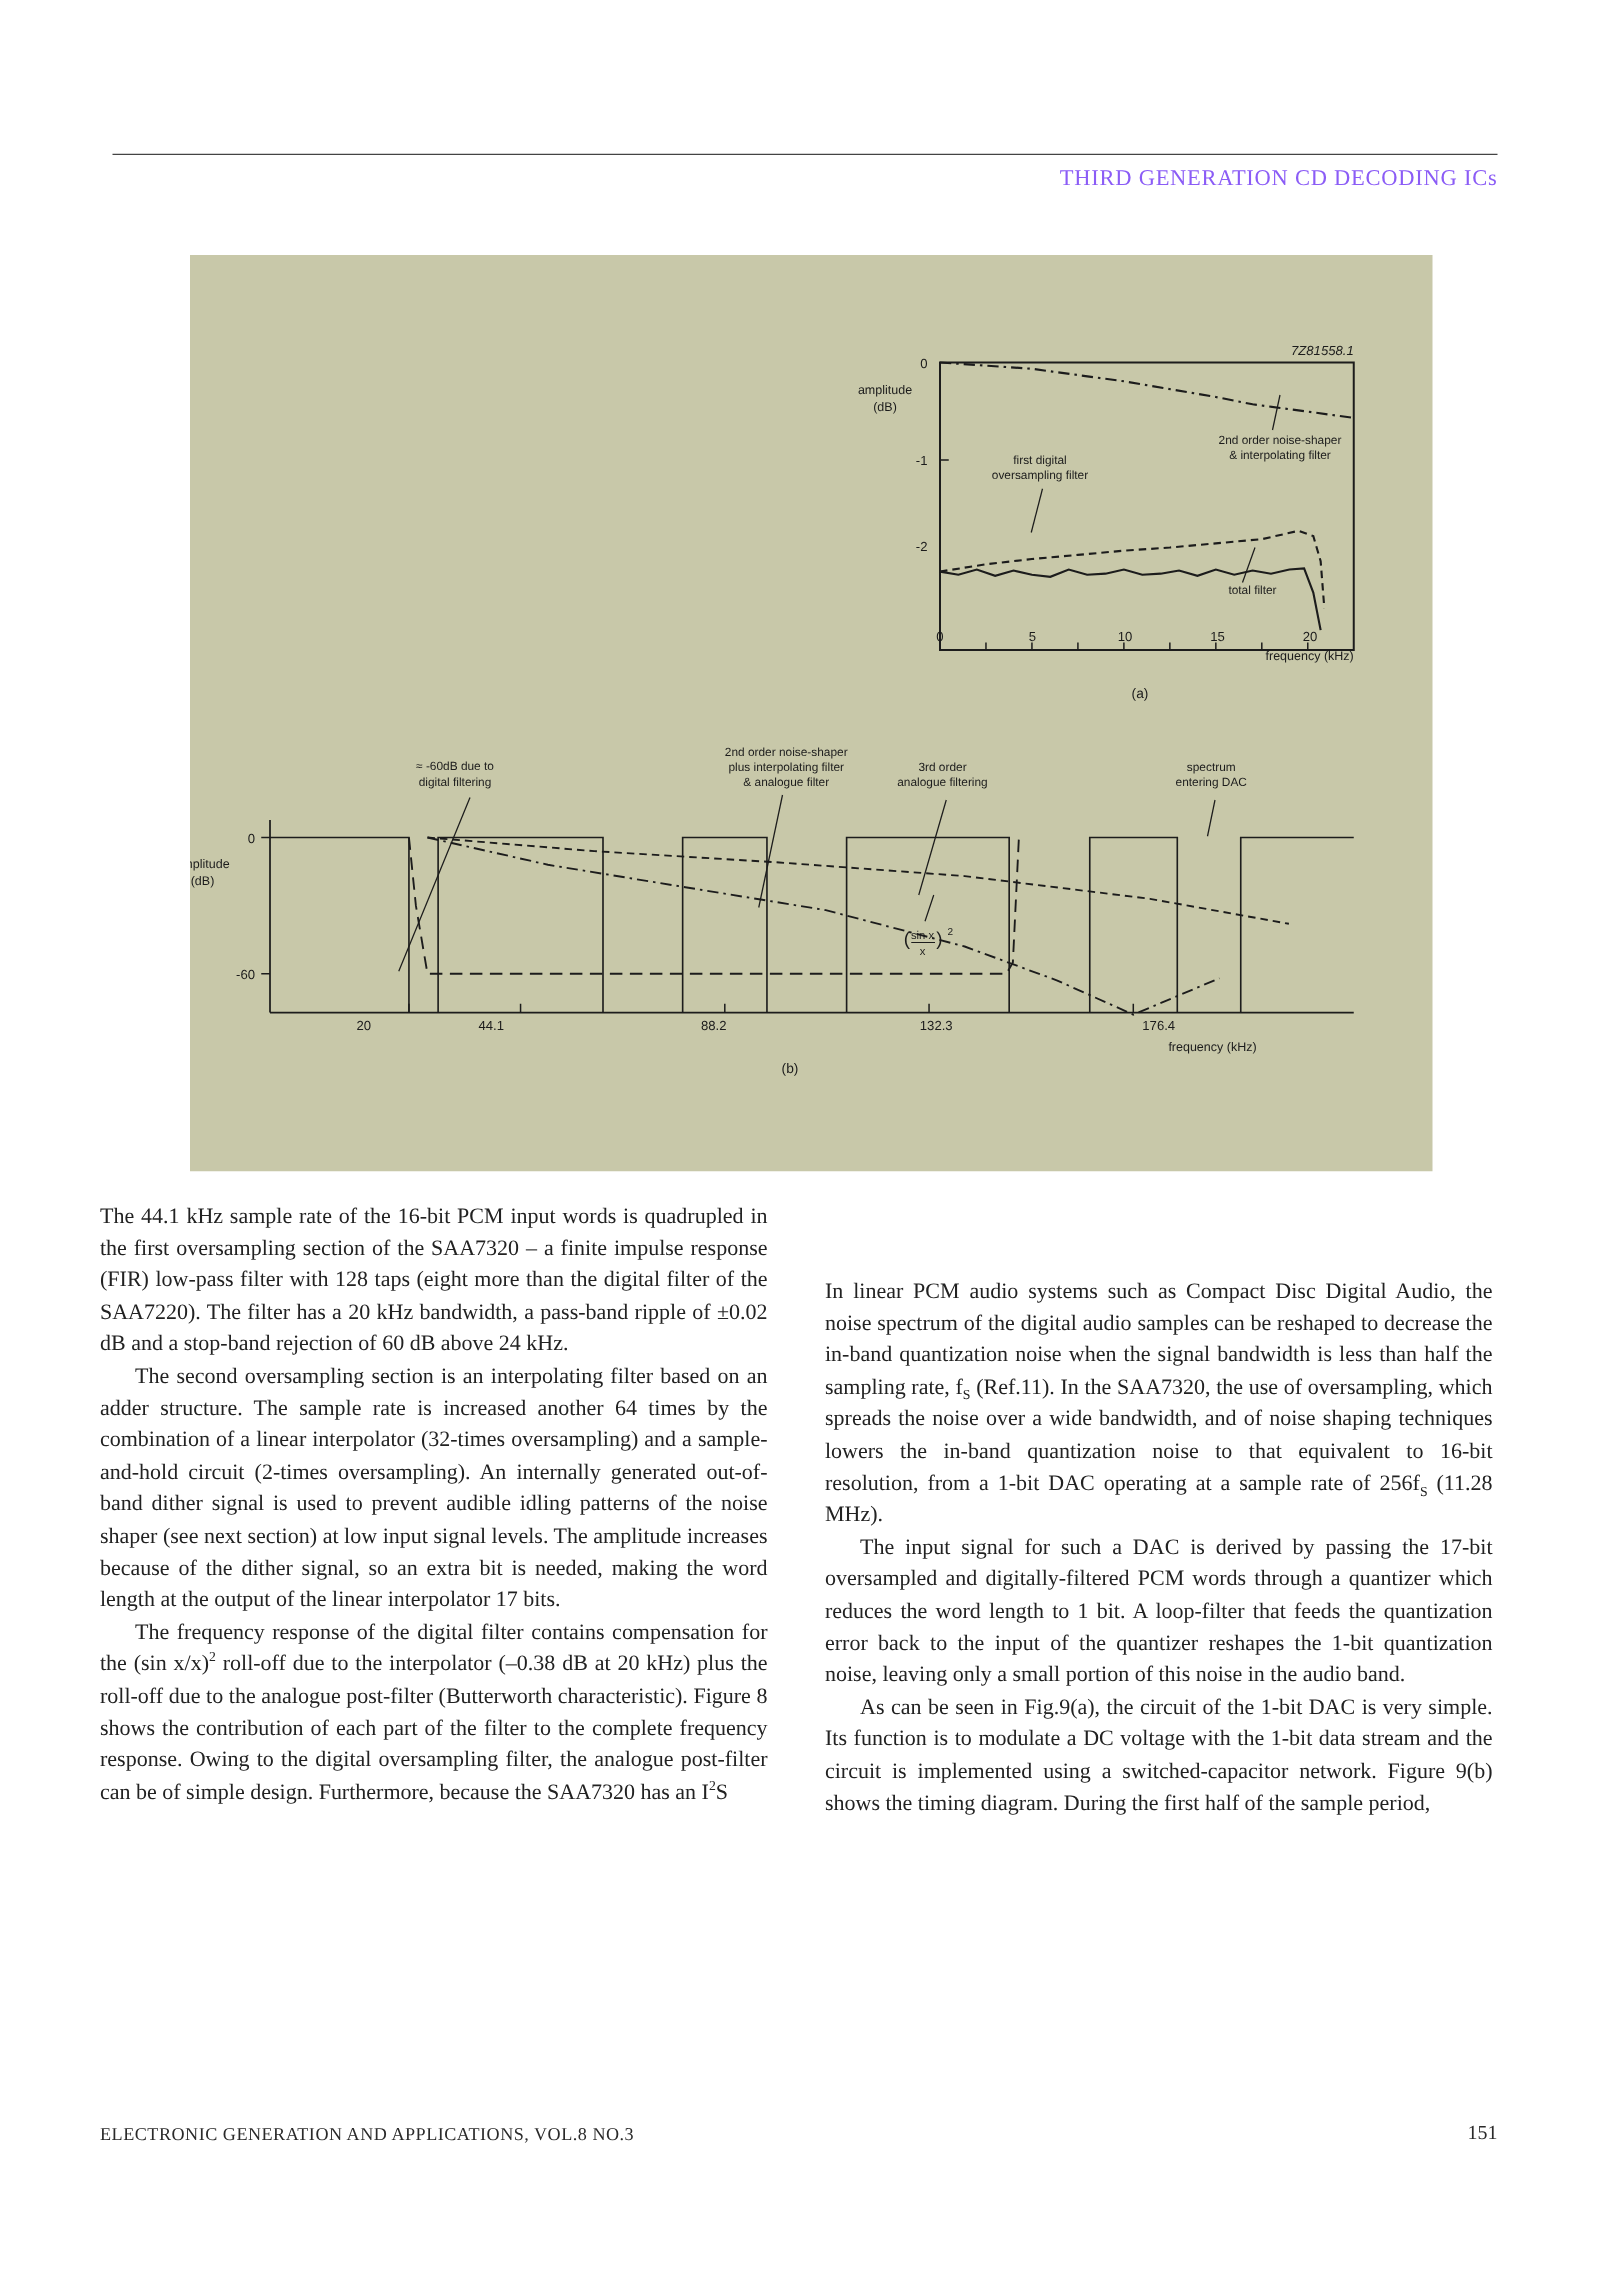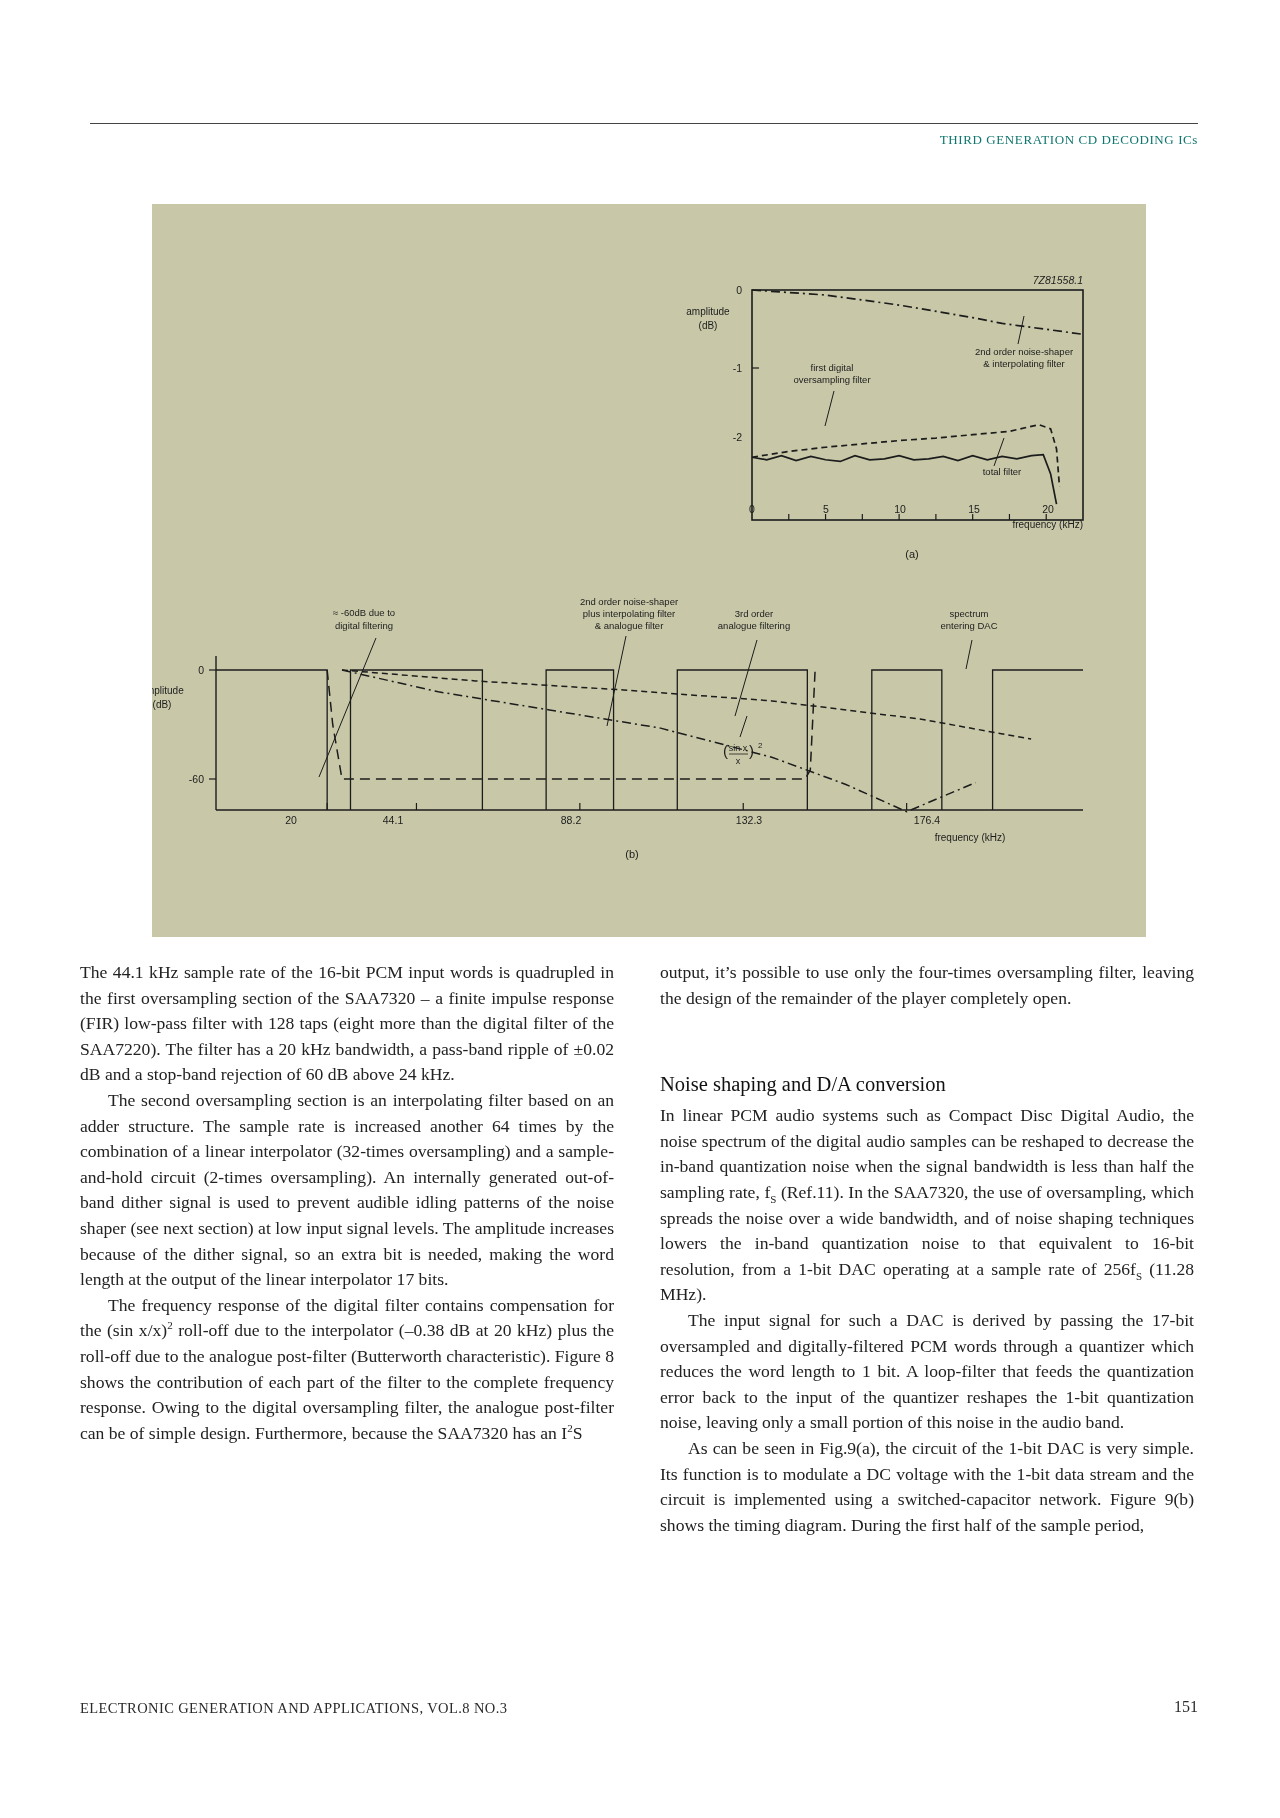--- a/index.html
+++ b/index.html
@@ -1,19 +1,19 @@
 <!DOCTYPE html>
 <html><head>
 <meta charset="utf-8">
 <style>
   html, body { margin: 0; padding: 0; background: #ffffff; }
   body { width: 1280px; height: 1818px; position: relative; overflow: hidden;
          font-family: "Liberation Serif", "DejaVu Serif", serif; color: #1e1e1e; }
   .header-rule { position: absolute; left: 90px; top: 123px; width: 1108px; height: 1px; background: #444; }
-  .running-head { position: absolute; right: 82px; top: 132px; font-size: 13px; letter-spacing: 0.6px; color: #0f766e; }
+  .running-head { position: absolute; right: 82px; top: 132px; font-size: 18px; letter-spacing: 0.6px; color: #8b5cf6; }
   .figure { position: absolute; left: 152px; top: 204px; width: 994px; height: 733px; background: #c8c8a9; }
   .figure svg { position: absolute; left: 0; top: 0; }
   .fig-caption { position: absolute; left: 50px; top: 196px; width: 320px; font-family: "Liberation Sans", "DejaVu Sans", sans-serif;
                  font-size: 13.6px; line-height: 21.5px; color: #1a1a1a; text-align: justify; }
   .svgtxt { font-family: "Liberation Sans", "DejaVu Sans", sans-serif; fill: #1c1c1c; }
   .col { position: absolute; width: 534px; font-size: 17.6px; line-height: 25.6px; text-align: justify; color: #222; }
   .col-left { left: 80px; top: 960px; }
   .col-right { left: 660px; top: 960px; }
   .col h2 { font-size: 20.5px; font-weight: normal; margin: 0 0 6px 0; line-height: 26px; color: #111; }
   .col-left h2 { font-weight: bold; }
@@ -143,22 +143,20 @@
   </svg>
 </div>
 
 <div class="col col-left">
   <p>The 44.1 kHz sample rate of the 16-bit PCM input words is quadrupled in the first oversampling section of the SAA7320 – a finite impulse response (FIR) low-pass filter with 128 taps (eight more than the digital filter of the SAA7220). The filter has a 20 kHz bandwidth, a pass-band ripple of ±0.02 dB and a stop-band rejection of 60 dB above 24 kHz.</p>
   <p class="indent">The second oversampling section is an interpolating filter based on an adder structure. The sample rate is increased another 64 times by the combination of a linear interpolator (32-times oversampling) and a sample-and-hold circuit (2-times oversampling). An internally generated out-of-band dither signal is used to prevent audible idling patterns of the noise shaper (see next section) at low input signal levels. The amplitude increases because of the dither signal, so an extra bit is needed, making the word length at the output of the linear interpolator 17 bits.</p>
   <p class="indent"><span>The frequency response of the digital filter contains compensation for the (sin x/x)</span><sup>2</sup><span> roll-off due to the interpolator (–0.38 dB at 20 kHz) plus the roll-off due to the analogue post-filter (Butterworth characteristic). Figure 8 shows the contribution of each part of the filter to the complete frequency response. Owing to the digital oversampling filter, the analogue post-filter can be of simple design. Furthermore, because the SAA7320 has an I</span><sup>2</sup><span>S</span></p>
 </div>
 
 <div class="col col-right">
-  <p>output, it’s possible to use only the four-times oversampling filter, leaving the design of the remainder of the player completely open.</p>
   <div class="spacer"></div>
-  <h2>Noise shaping and D/A conversion</h2>
   <p><span>In linear PCM audio systems such as Compact Disc Digital Audio, the noise spectrum of the digital audio samples can be reshaped to decrease the in-band quantization noise when the signal bandwidth is less than half the sampling rate, f</span><sub>S</sub><span> (Ref.11). In the SAA7320, the use of oversampling, which spreads the noise over a wide bandwidth, and of noise shaping techniques lowers the in-band quantization noise to that equivalent to 16-bit resolution, from a 1-bit DAC operating at a sample rate of 256f</span><sub>S</sub><span> (11.28 MHz).</span></p>
   <p class="indent">The input signal for such a DAC is derived by passing the 17-bit oversampled and digitally-filtered PCM words through a quantizer which reduces the word length to 1 bit. A loop-filter that feeds the quantization error back to the input of the quantizer reshapes the 1-bit quantization noise, leaving only a small portion of this noise in the audio band.</p>
   <p class="indent">As can be seen in Fig.9(a), the circuit of the 1-bit DAC is very simple. Its function is to modulate a DC voltage with the 1-bit data stream and the circuit is implemented using a switched-capacitor network. Figure 9(b) shows the timing diagram. During the first half of the sample period,</p>
 </div>
 
 <div class="footer-left">ELECTRONIC GENERATION AND APPLICATIONS, VOL.8 NO.3</div>
 <div class="footer-right">151</div>
 
 </body></html>

